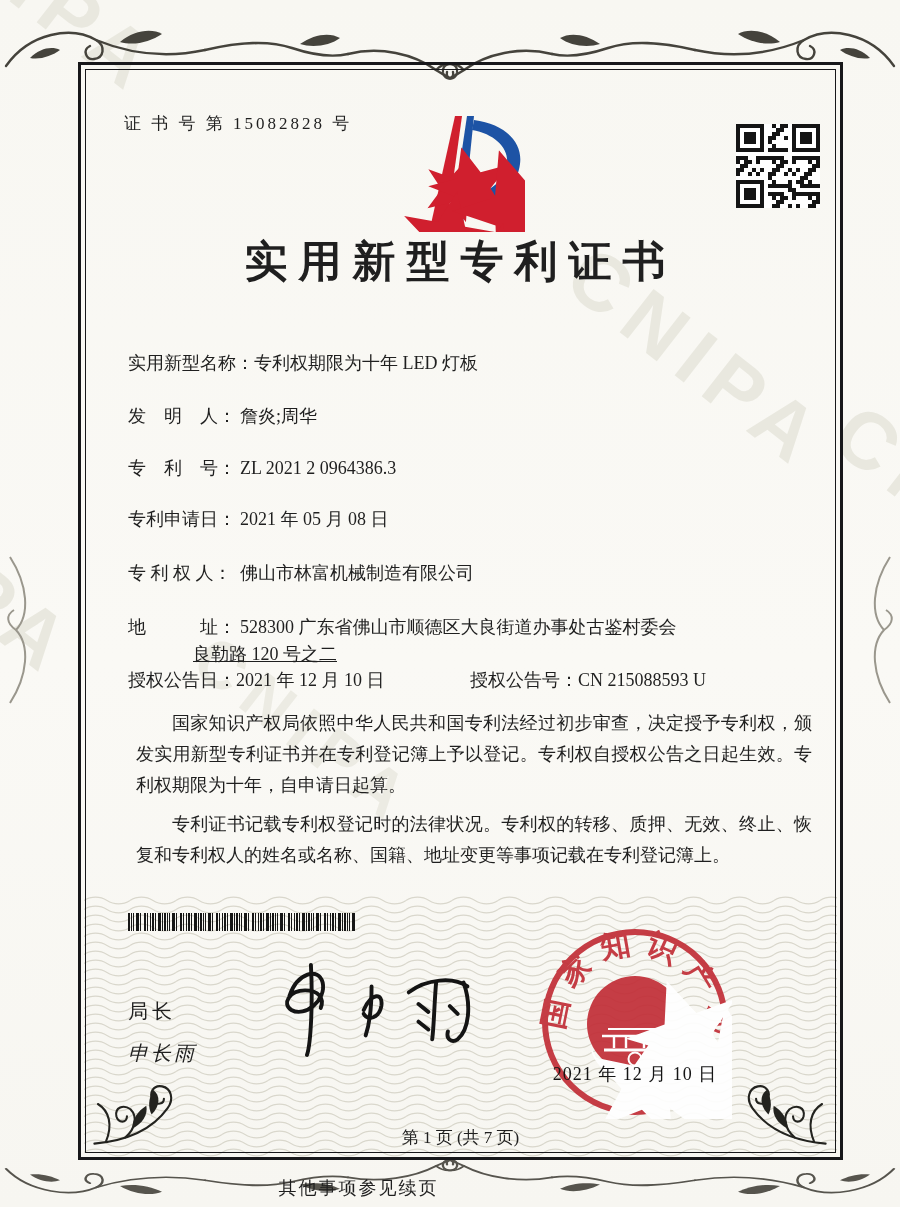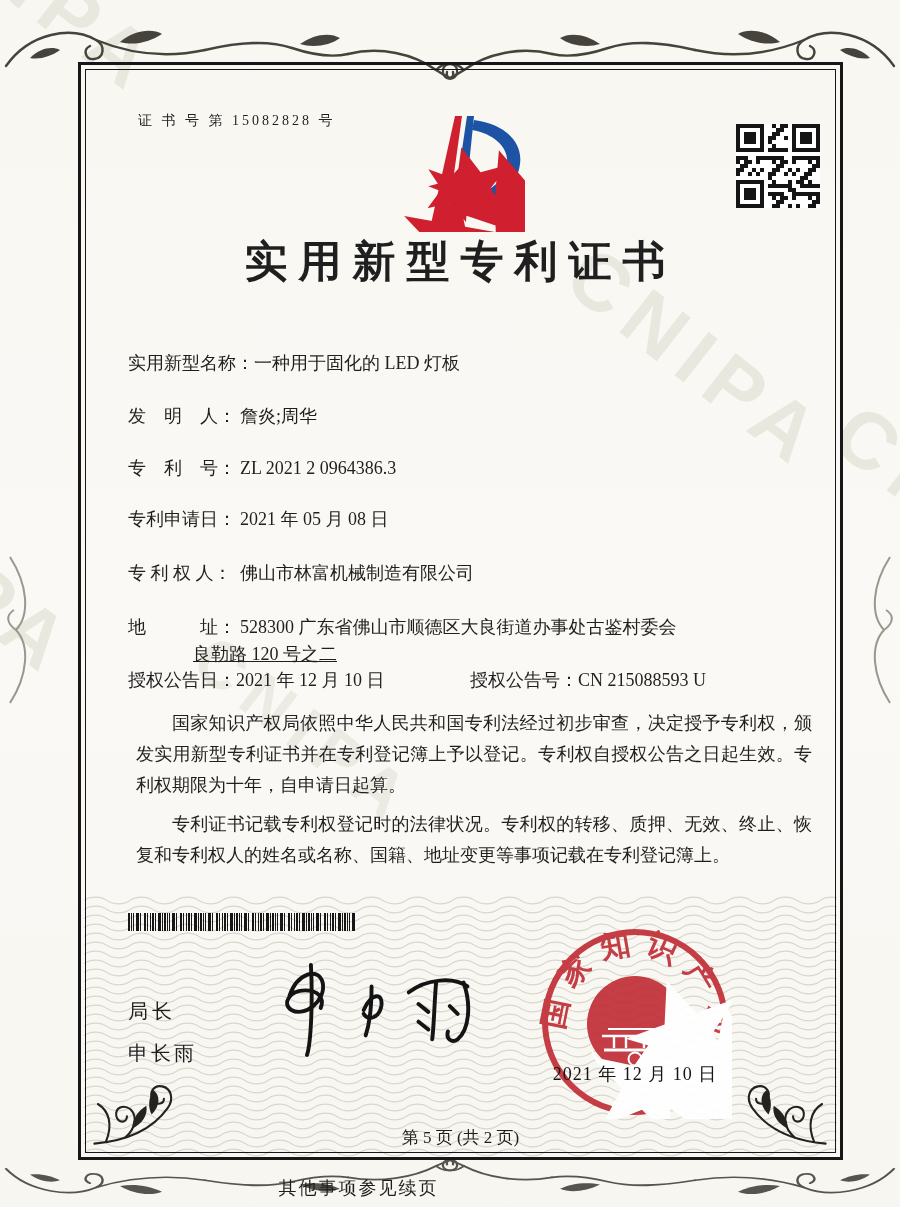--- a/index.html
+++ b/index.html
@@ -16,36 +16,36 @@
   .band.top{top:14px;height:70px;}
   .band.bottom{top:1156px;height:50px;transform:scaleY(-1);opacity:.9;}
   .side-curl{position:absolute;z-index:1;}
   
   .frame{position:absolute;left:78px;top:62px;width:765px;height:1098px;box-sizing:border-box;
          border:3px solid #17171a;z-index:3;pointer-events:none;}
   .frame-inner{position:absolute;inset:4px;border:1px solid #17171a;}
   
   .waves{position:absolute;left:84px;top:896px;z-index:1;}
   
-  .cert-no{position:absolute;left:138px;top:112px;font-size:14px;letter-spacing:3px;z-index:4;}
+  .cert-no{position:absolute;left:124px;top:112px;font-size:17px;letter-spacing:3px;z-index:4;}
   .qr{position:absolute;left:736px;top:124px;z-index:4;}
   .logo{position:absolute;left:385px;top:112px;z-index:4;}
   .title{position:absolute;left:78px;top:233px;width:765px;text-align:center;
          font-size:43px;font-weight:700;letter-spacing:11px;z-index:4;}
   .field{position:absolute;left:128px;width:700px;font-size:18px;z-index:4;line-height:27px;}
   .f-label{display:inline-block;min-width:112px;font-weight:400;}
   .addr2{margin-left:65px;text-decoration:underline;}
   .grant-row{position:absolute;left:128px;top:668px;width:705px;display:flex;font-size:18px;z-index:4;}
   .grant-left{width:342px;}
   .paras{position:absolute;left:128px;top:700px;width:692px;font-size:18px;line-height:31px;
          text-align:justify;z-index:4;}
   .paras p{margin:8px;text-indent:2em;}
   .barcode{position:absolute;left:128px;top:913px;z-index:4;}
   .director-title{position:absolute;left:128px;top:998px;font-size:20px;letter-spacing:4px;z-index:4;}
-  .director-name{position:absolute;left:128px;top:1040px;font-size:20px;letter-spacing:3px;z-index:4;}
+  .director-name{position:absolute;left:128px;top:1040px;font-size:20px;letter-spacing:3px;z-index:4;font-style:italic;}
   .signature{position:absolute;left:262px;top:952px;z-index:4;}
   .seal{position:absolute;left:538px;top:925px;z-index:4;opacity:.93;}
   .seal-date{position:absolute;left:540px;top:1062px;width:190px;text-align:center;
              font-size:18px;letter-spacing:1px;color:#141414;z-index:5;}
   .page-info{position:absolute;left:78px;top:1126px;width:765px;text-align:center;font-size:17px;z-index:4;}
   .footer-note{position:absolute;left:0;top:1176px;width:717px;text-align:center;font-size:18px;
                letter-spacing:2px;z-index:4;}
   .corner-floral{position:absolute;z-index:4;}
 </style>
 </head>
@@ -259,21 +259,21 @@
     <use href="#star5" fill="#d01f2e" transform="translate(46,34) scale(0.55) rotate(20)"></use>
     <use href="#star5" fill="#d01f2e" transform="translate(29,48) scale(0.7) rotate(-15)"></use>
     <use href="#star5" fill="#d01f2e" transform="translate(17,70) scale(0.8) rotate(10)"></use>
     <use href="#star5" fill="#d01f2e" transform="translate(44,61) scale(1.05) rotate(-18)"></use>
     <use href="#star5" fill="#d01f2e" transform="translate(40,92) scale(1.15) rotate(14)"></use>
   </svg>
 
   <div class="title">实用新型专利证书</div>
 
   <div class="field" style="top:350px;">
-    <span class="f-label">实用新型名称：</span><span>一种用于固化的 LED 灯板</span>
+    <span class="f-label">实用新型名称：</span><span>专利权期限为十年 LED 灯板</span>
   </div>
   <div class="field" style="top:403px;">
     <span class="f-label">发　明　人：</span><span>詹炎;周华</span>
   </div>
   <div class="field" style="top:455px;">
     <span class="f-label">专　利　号：</span><span>ZL 2021 2 0964386.3</span>
   </div>
   <div class="field" style="top:506px;">
     <span class="f-label">专利申请日：</span><span>2021 年 05 月 08 日</span>
   </div>
@@ -413,16 +413,16 @@
         <path d="M64,111 L130,111" stroke-width="2.5"></path>
         <path d="M76,111 V123 M88,111 V123 M106,111 V123 M118,111 V123" stroke-width="2.4"></path>
         <path d="M66,125 L128,125" stroke-width="3"></path>
         <circle cx="97" cy="134" r="6.5" stroke-width="2"></circle>
         <path d="M54,126 C60,143 76,155 97,157 C118,155 134,143 140,126" stroke-width="2"></path>
       </g>
     </g>
   </svg>
   <div class="seal-date">2021 年 12 月 10 日</div>
 
-  <div class="page-info">第 5 页 (共 2 页)</div>
+  <div class="page-info">第 1 页 (共 7 页)</div>
   <div class="footer-note">其他事项参见续页</div>
 
 </div>
 
 </body></html>

